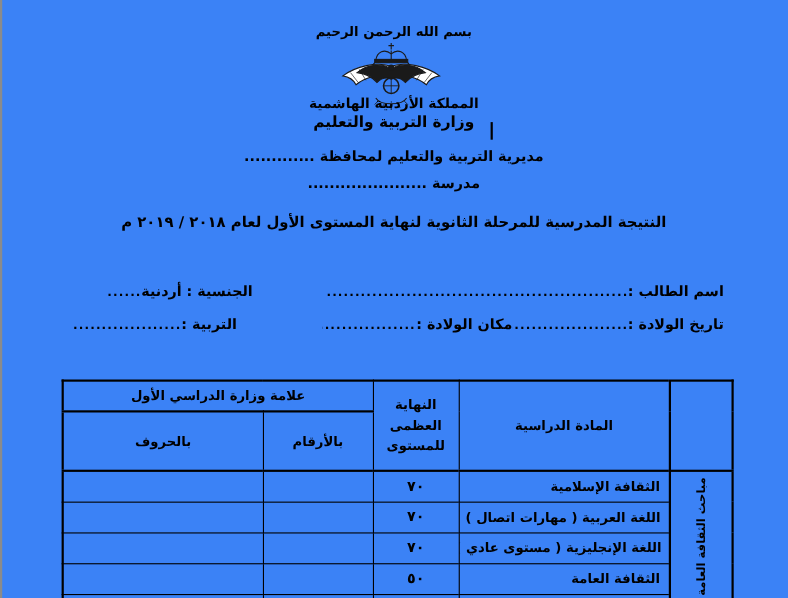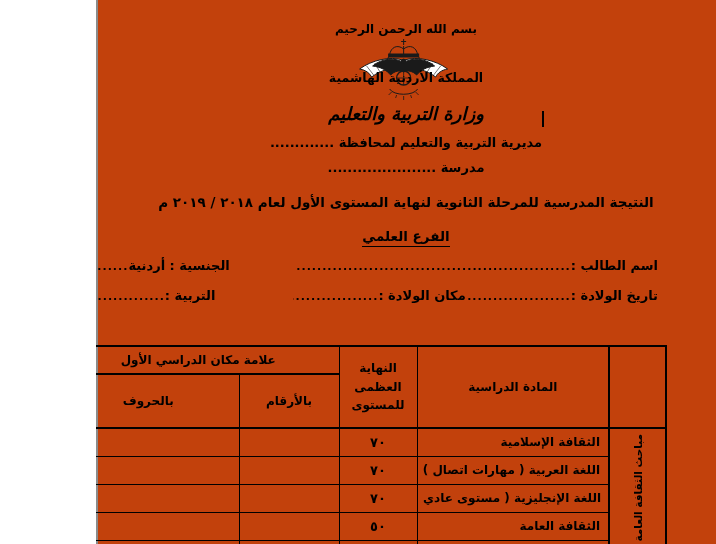--- a/index.html
+++ b/index.html
@@ -1,24 +1,24 @@
 <!DOCTYPE html>
 <html lang="ar" dir="rtl"><head>
 <meta charset="utf-8">
 <style>
   html,body{margin:0;padding:0;background:#fff;}
   .page{
-    position:relative;width:620px;height:544px;overflow:hidden;background:#c2410c;
+    position:relative;width:716px;height:544px;overflow:hidden;background:#3b82f6;
     font-family:"DejaVu Sans",sans-serif;font-weight:bold;color:#000;direction:rtl;
   }
   .page-edge{position:absolute;left:0;top:0;width:2px;height:544px;background:#8b8b8b;}
   .cline{position:absolute;left:0;width:100%;text-align:center;white-space:nowrap;}
   .bismillah{top:22px;font-size:12px;}
-  .kingdom{top:70px;font-size:12.5px;}
-  .ministry{top:103px;font-size:18px;font-style:italic;}
+  .kingdom{top:86px;font-size:12.5px;}
+  .ministry{top:103px;font-size:14px;}
   .directorate{top:135px;font-size:13px;}
   .school{top:160px;font-size:13px;}
   .doc-title{top:194px;font-size:13.5px;}
   .branch{top:228px;font-size:13.5px;}
   .branch span{border-bottom:1.6px solid #000;padding-bottom:2px;}
   .emblem{position:absolute;top:38px;left:50%;transform:translateX(-52%);}
   .text-cursor{position:absolute;left:446px;top:111px;width:2px;height:16px;background:#000;}
   .info-row{position:absolute;right:0;width:716px;display:flex;direction:rtl;align-items:baseline;
     font-size:13px;box-sizing:border-box;padding-right:58px;}
   .row-name{top:258px;}
@@ -83,21 +83,20 @@
   <div class="cline school"><span>مدرسة</span>
     <span>......................</span>
   </div>
 
   <div class="cline directorate"><span>مديرية التربية والتعليم لمحافظة</span>
     <span>.............</span>
   </div>
 
   <div class="cline doc-title">النتيجة المدرسية للمرحلة الثانوية لنهاية المستوى الأول لعام ٢٠١٨ / ٢٠١٩ م</div>
 
-  <div class="cline branch"><span>الفرع العلمي</span></div>
 
   <div class="info-row row-name">
     <span class="lbl">اسم الطالب :</span>
     <span class="dots w275">..........................................................................................</span>
     <span class="lbl">الجنسية : أردنية</span>
     <span class="dots w30 gap77">..........</span>
   </div>
 
   <div class="info-row row-birth">
     <span class="lbl">تاريخ الولادة :</span>
@@ -114,21 +113,21 @@
         <col style="width:192px">
         <col style="width:78px">
       <col style="width:100px">
         <col style="width:182px">
     </colgroup>
     <thead>
       <tr class="tr-h1">
         <td class="cat" rowspan="2"></td>
         <td rowspan="2">المادة الدراسية</td>
         <td rowspan="2" class="maxhead">النهاية العظمى للمستوى</td>
-        <td colspan="2">علامة مكان الدراسي الأول</td>
+        <td colspan="2">علامة وزارة الدراسي الأول</td>
       </tr>
       <tr class="tr-h2">
         <td>بالأرقام</td>
         <td>بالحروف</td>
       </tr>
     </thead>
     <tbody>
       <tr>
         <td class="cat" rowspan="5">
           <span class="cat-text">مباحث الثقافة العامة المشتركة</span>

